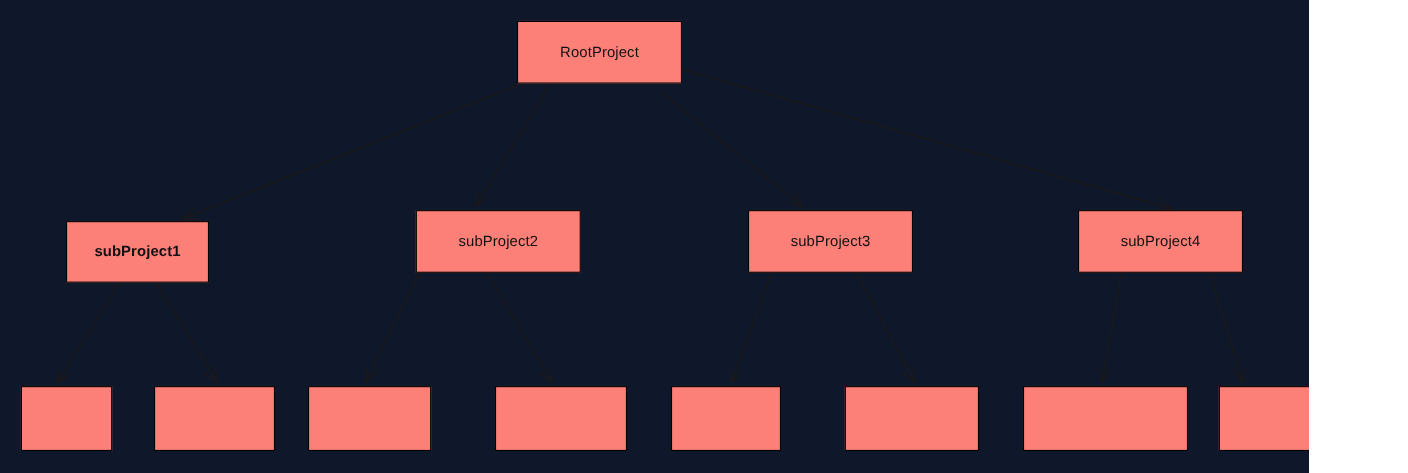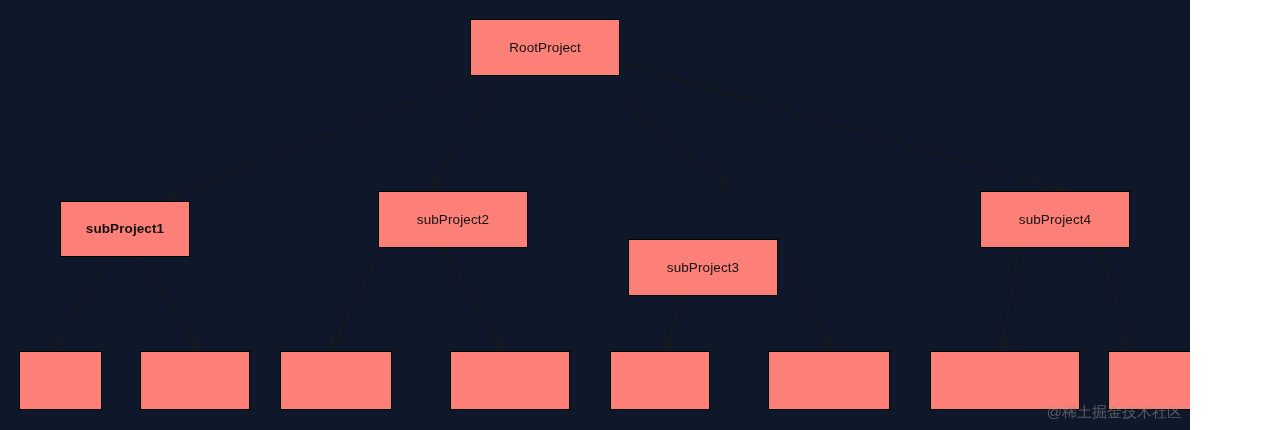--- a/index.html
+++ b/index.html
@@ -126,30 +126,29 @@
   <div class="nodes">
       <div class="node" style="left: 470px; top: 19px; width: 150px; height: 57px; background: rgb(252, 128, 120); border-color: rgb(0, 0, 0);">
         <span class="node-label">RootProject</span>
       </div>
       <div class="node" style="left: 60px; top: 201px; width: 130px; height: 56px; background: rgb(252, 128, 120); border-color: rgb(0, 0, 0); font-weight: bold;">
         <span class="node-label">subProject1</span>
       </div>
       <div class="node" style="left: 340px; top: 191px; width: 150px; height: 57px; background: rgb(252, 128, 120); border-color: rgb(0, 0, 0); margin-left: 38px;">
         <span class="node-label">subProject2</span>
       </div>
-      <div class="node" style="left: 628px; top: 191px; width: 150px; height: 57px; background: rgb(252, 128, 120); border-color: rgb(0, 0, 0); margin-top: 48px;">
+      <div class="node" style="left: 680px; top: 191px; width: 150px; height: 57px; background: rgb(252, 128, 120); border-color: rgb(0, 0, 0);">
         <span class="node-label">subProject3</span>
       </div>
       <div class="node" style="left: 980px; top: 191px; width: 150px; height: 57px; background: rgb(252, 128, 120); border-color: rgb(0, 0, 0); align-items: center;">
         <span class="node-label">subProject4</span>
       </div>
       <div class="node leaf" style="left: 19px; top: 351px; width: 83px; height: 59px; background: rgb(252, 128, 120); border-color: rgb(0, 0, 0);"></div>
       <div class="node leaf" style="left: 140px; top: 351px; width: 110px; height: 59px; background: rgb(252, 128, 120); border-color: rgb(0, 0, 0);"></div>
       <div class="node leaf" style="left: 280px; top: 351px; width: 112px; height: 59px; background: rgb(252, 128, 120); border-color: rgb(0, 0, 0);"></div>
       <div class="node leaf" style="left: 450px; top: 351px; width: 120px; height: 59px; background: rgb(252, 128, 120); border-color: rgb(0, 0, 0);"></div>
       <div class="node leaf" style="left: 610px; top: 351px; width: 100px; height: 59px; background: rgb(252, 128, 120); border-color: rgb(0, 0, 0);"></div>
       <div class="node leaf" style="left: 768px; top: 351px; width: 122px; height: 59px; background: rgb(252, 128, 120); border-color: rgb(0, 0, 0);"></div>
       <div class="node leaf" style="left: 930px; top: 351px; width: 150px; height: 59px; background: rgb(252, 128, 120); border-color: rgb(0, 0, 0);"></div>
       <div class="node leaf" style="left: 1108px; top: 351px; width: 152px; height: 59px; background: rgb(252, 128, 120); border-color: rgb(0, 0, 0);"></div>
     </div>
 
-  <div id="watermark">@稀土掘金技术社区</div>
 </div>
 
 </body></html>

